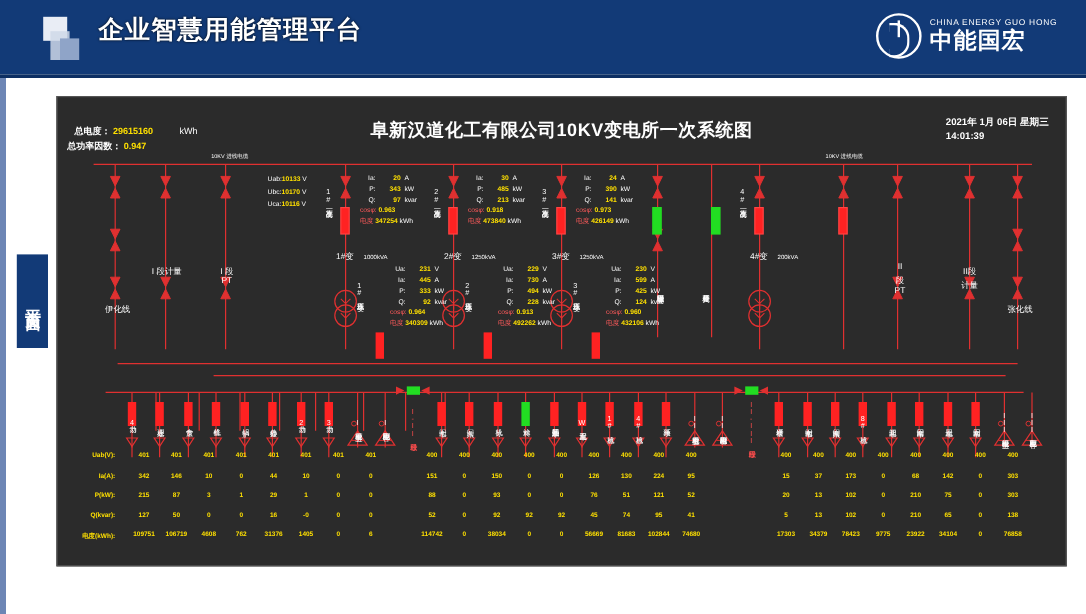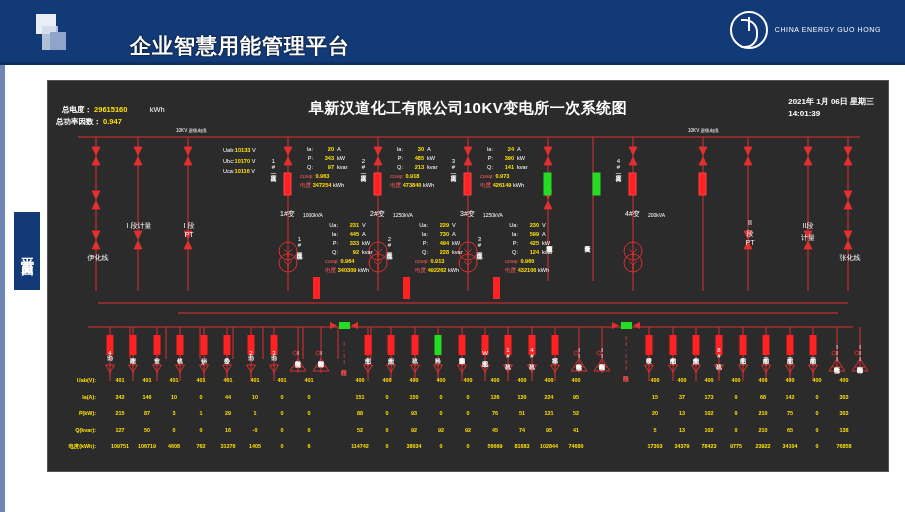--- a/index.html
+++ b/index.html
@@ -17,24 +17,23 @@
   }
   .header-bottom-line {
     position:absolute; left:0; top:62px; width:905px; height:3px;
     background:#0d2f63;
   }
   .logo-squares { position:absolute; left:36px; top:14px; width:36px; height:36px; }
   .sq1 { position:absolute; left:0; top:0; width:20px; height:20px; background:#e9edf5; }
   .sq2 { position:absolute; left:6px; top:12px; width:16px; height:24px; background:#cfd8e8; opacity:.85;}
   .sq3 { position:absolute; left:14px; top:18px; width:16px; height:18px; background:#8fa4c8; }
   .header-title {
-    position:absolute; left:82px; top:32px;
+    position:absolute; left:82px; top:11px;
     font-size:21px; font-weight:bold; color:#ffffff; letter-spacing:1px;
     text-shadow:0 0 2px #000;
-    margin-left:48px;
   }
   .brand { position:absolute; right:24px; top:11px; display:flex; align-items:center; gap:7px; }
   .brand-mark {
     width:38px; height:38px; border-radius:50%;
     border:2.4px solid #fff; position:relative;
   }
   .brand-mark::before{
     content:""; position:absolute; left:9px; top:6px; width:15px; height:25px;
     border:2.4px solid #fff; border-left:none; border-radius:0 13px 13px 0;
   }
@@ -120,20 +119,21 @@
     <div class="logo-squares">
       <div class="sq1"></div>
         <div class="sq2"></div>
         <div class="sq3"></div>
     </div>
     <div class="header-title">企业智慧用能管理平台</div>
     <div class="brand">
       <div class="brand-mark"></div>
       <div class="brand-text">
         <div class="brand-en">CHINA ENERGY GUO HONG</div>
+        <div class="brand-cn">中能国宏</div>
       </div>
     </div>
   </div>
   <div class="header-bottom-line"></div>
   <div class="side-rail"></div>
 
   <div class="side-tab">平台页面</div>
 
   <div class="panel">
     <div class="panel-inner">

